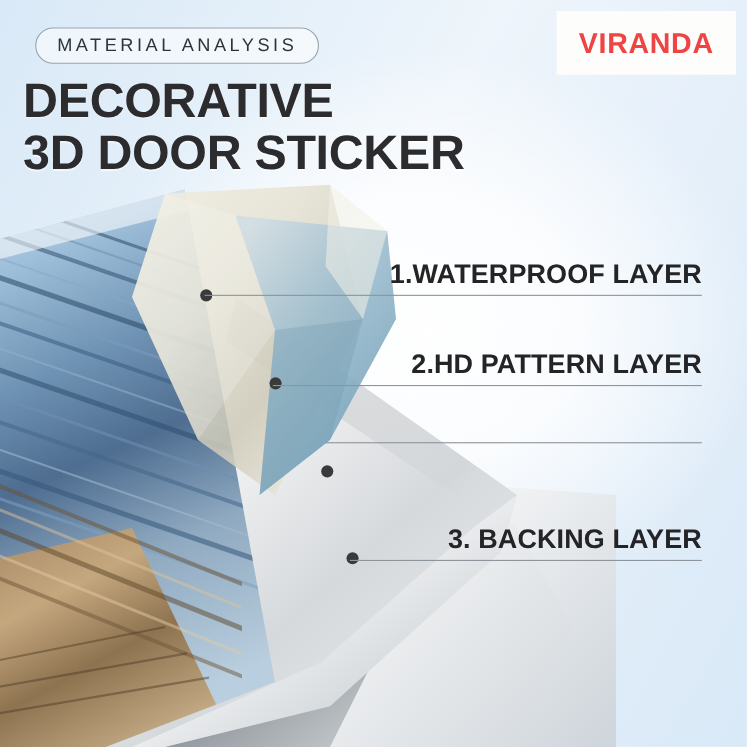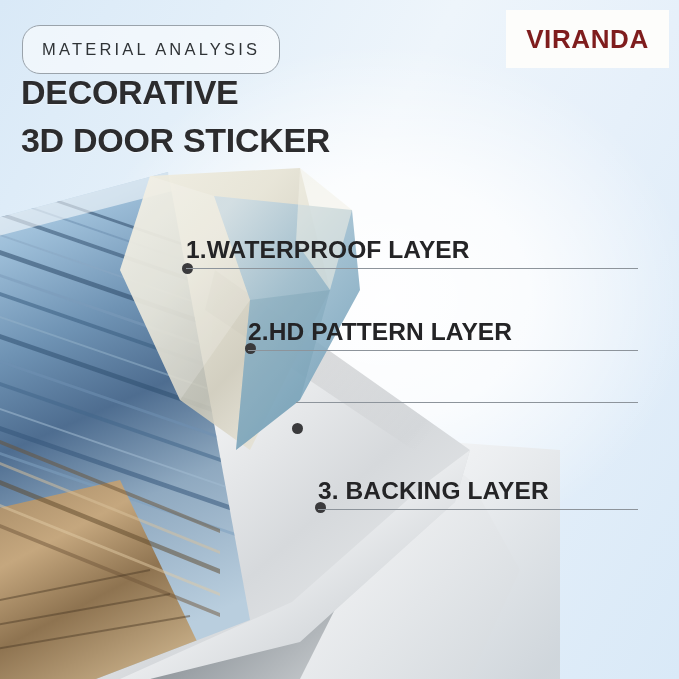--- a/index.html
+++ b/index.html
@@ -14,23 +14,23 @@
     overflow: hidden;
     font-family: "Liberation Sans", sans-serif;
     background:
       radial-gradient(ellipse 62% 52% at 57% 44%, rgba(255,255,255,0.97) 0%, rgba(255,255,255,0.80) 34%, rgba(255,255,255,0.0) 72%),
       linear-gradient(118deg, #d9e9f7 0%, #e3eff9 22%, #eef5fb 44%, #e6f0fa 66%, #d9e9f7 100%);
   }
 
   
   .badge {
     position: absolute;
-    left: 22px;
+    left: 32px;
     top: 25px;
-    height: 49px;
+    height: 33px;
     box-sizing: border-box;
     padding: 0 19px;
     display: flex;
     align-items: center;
     border: 1.4px solid #9aa3ab;
     border-radius: 18px;
     background: rgba(255,255,255,0.55);
   }
   .badge-text {
     font-size: 16.5px;
@@ -40,21 +40,21 @@
     white-space: nowrap;
   }
 
   .title {
     position: absolute;
     left: 21px;
     top: 68px;
     width: 470px;
   }
   .title-line {
-    font-size: 34px;
+    font-size: 44px;
     font-weight: 700;
     letter-spacing: -0.3px;
     line-height: 48px;
     color: #2c2c2e;
     white-space: nowrap;
     text-shadow: 0 1px 1px rgba(255,255,255,0.55);
   }
 
   .brand-box {
     position: absolute;
@@ -64,39 +64,40 @@
     height: 58px;
     background: #fdfdfb;
     display: flex;
     align-items: center;
     justify-content: center;
   }
   .brand-text {
     font-size: 26px;
     font-weight: 700;
     letter-spacing: 0.6px;
-    color: #7f1d1d;
+    color: #ef4444;
   }
 
   
   .art {
     position: absolute;
     left: 0;
     top: 150px;
     width: 560px;
     height: 529px;
   }
   .art svg { display: block; }
 
   
   .callout {
     position: absolute;
     right: 41px;
     display: flex;
     flex-direction: column;
+    align-items: flex-end;
   }
   .callout-label {
     font-size: 24.5px;
     font-weight: 700;
     color: #242426;
     letter-spacing: 0.1px;
     white-space: nowrap;
     line-height: 28px;
   }
   .callout-rule {

